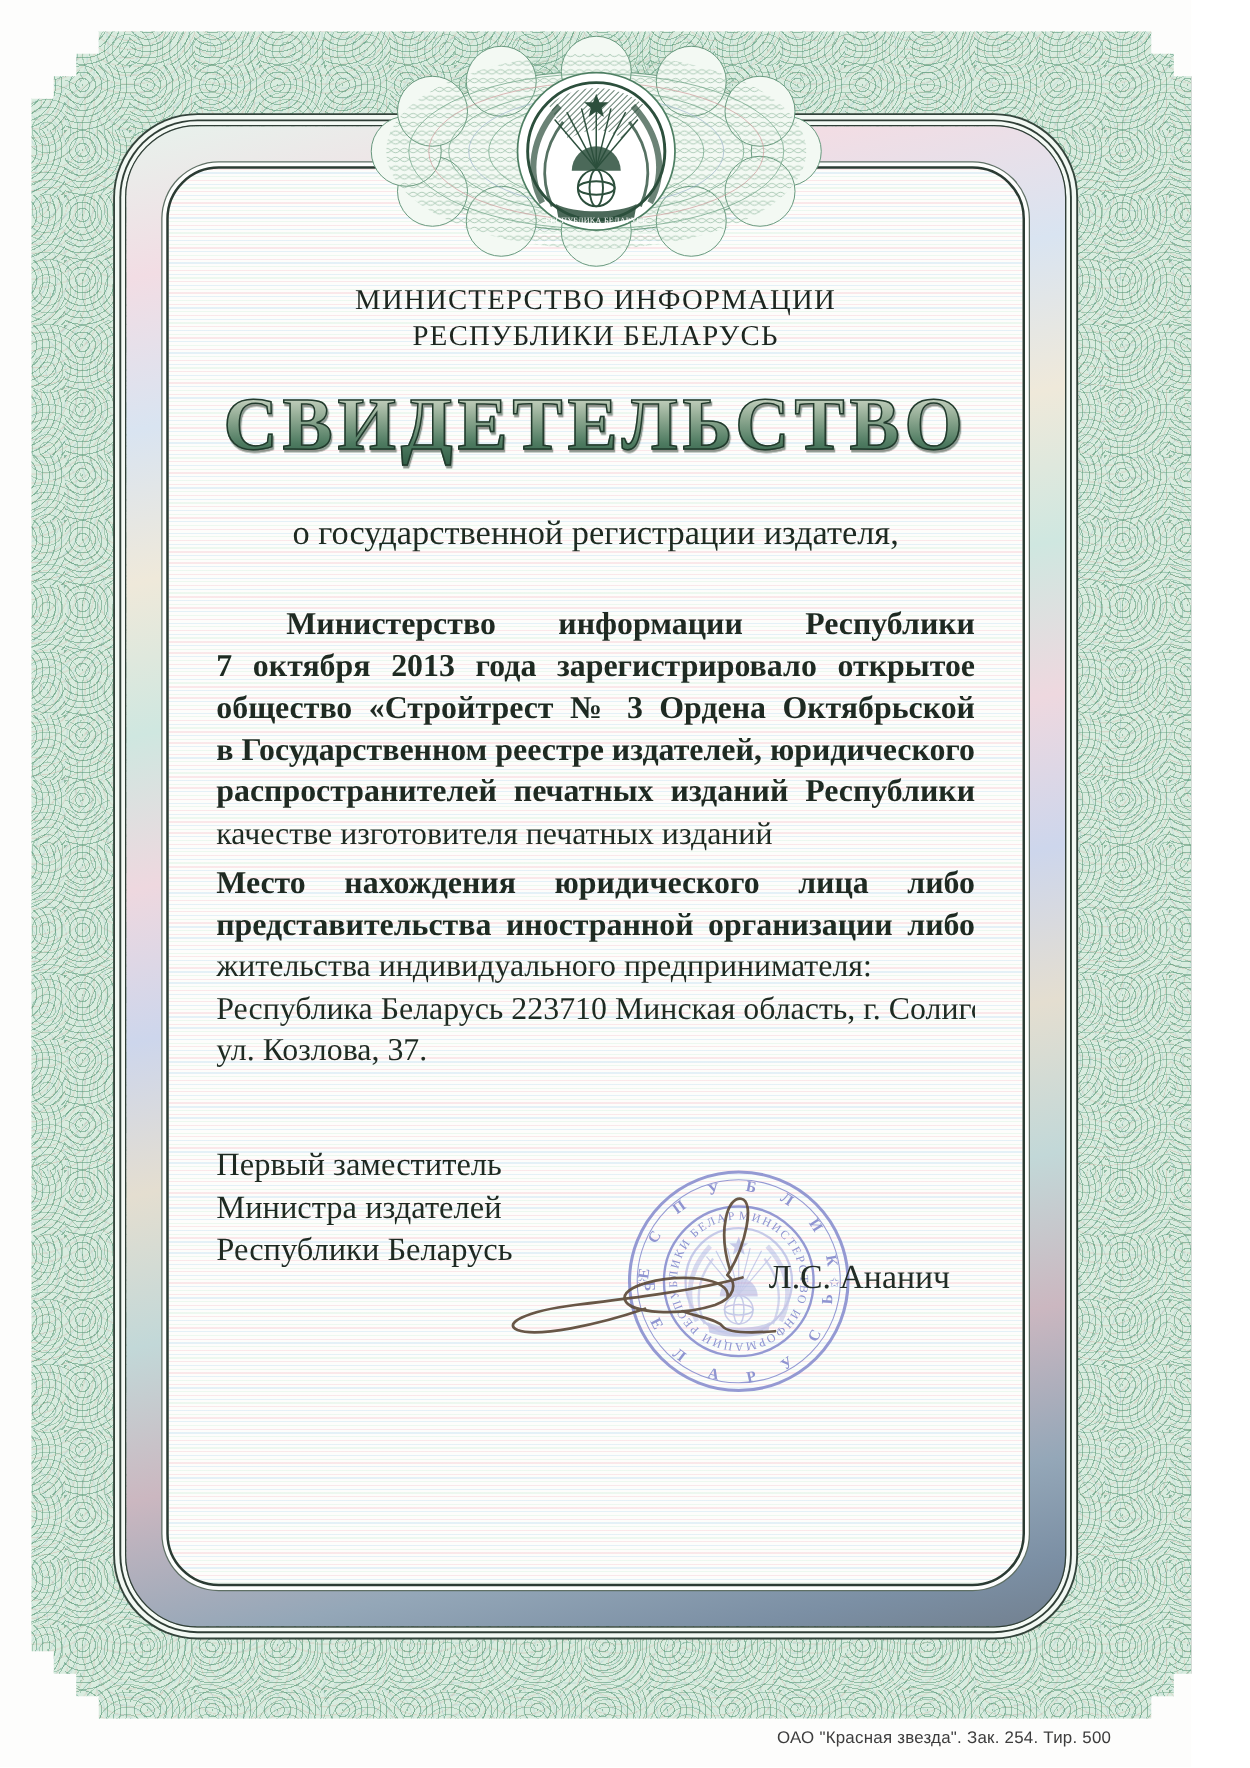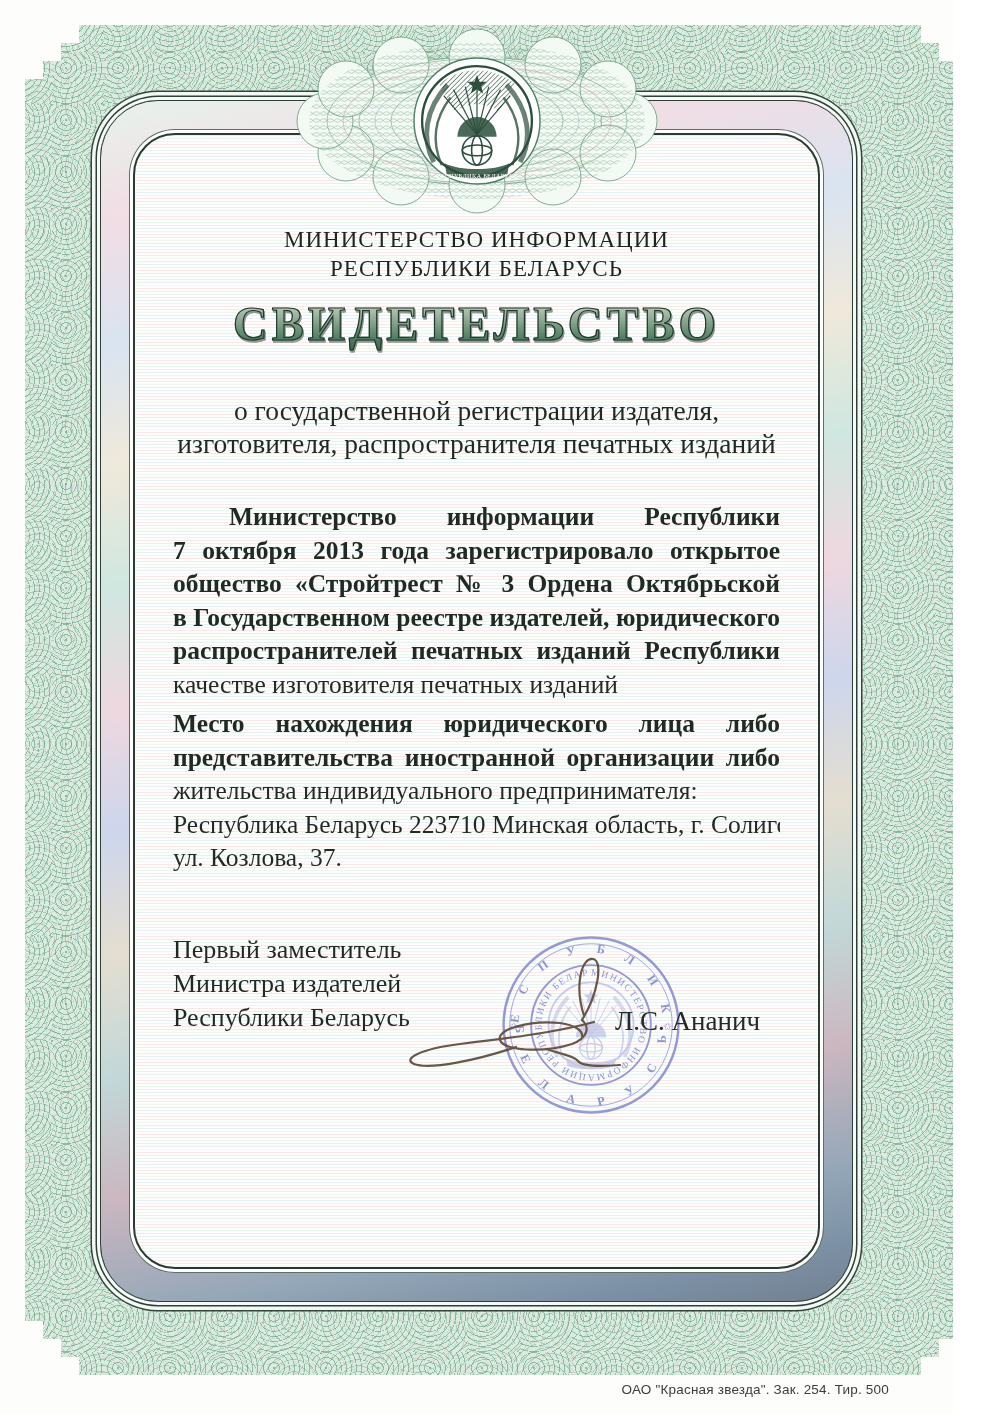--- a/index.html
+++ b/index.html
@@ -37,21 +37,21 @@
     border:2px solid #2b3b33;
     box-shadow:0 0 0 3px #fdfefd, 0 0 0 4px #5e6f64;
     background-color:#fdfdfb;
     background-image:repeating-linear-gradient(180deg,
       rgba(246,196,205,.38) 0 1px, rgba(255,255,255,0) 1px 3px,
       rgba(176,214,238,.32) 3px 4px, rgba(255,255,255,0) 4px 6px,
       rgba(198,236,212,.30) 6px 7px, rgba(255,255,255,0) 7px 9px);
     padding:90px 38px 0 38px;box-sizing:border-box;text-align:center;}
 
   .hdr{font-size:23px;line-height:29px;letter-spacing:1px;font-weight:400;color:#1c251f;}
-  .title{margin-top:5px;font-size:48px;line-height:72px;font-weight:bold;letter-spacing:4px;
+  .title{margin-top:20px;font-size:60px;line-height:72px;font-weight:bold;letter-spacing:4px;
     background:linear-gradient(180deg,#eef1ea 0%,#c2cfbd 22%,#93ac95 42%,#4d7a60 72%,#2d5942 100%);
     -webkit-background-clip:text;background-clip:text;color:transparent;
     -webkit-text-stroke:1.2px #223a2d;
     filter:drop-shadow(1.5px 2px 0 rgba(38,58,44,.5));}
   .subtitle{margin-top:34px;font-size:27.5px;line-height:33px;font-weight:normal;color:#1d2a21;}
 
   .para{margin-top:40px;font-size:25.5px;text-align:left;}
   .para2{margin-top:6px;}
   .tline{height:33.5px;line-height:33.5px;overflow:hidden;white-space:nowrap;}
   .tline.just{text-align:justify;white-space:normal;font-weight:bold;}
@@ -81,21 +81,20 @@
   <div class="mid"></div>
 
   <div class="content">
     <div class="hdr">МИНИСТЕРСТВО ИНФОРМАЦИИ</div>
     <div class="hdr">РЕСПУБЛИКИ БЕЛАРУСЬ</div>
 
     <div class="title">СВИДЕТЕЛЬСТВО</div>
 
     <div class="subtitle">
       <div>о государственной регистрации издателя,</div>
-      <div>изготовителя, распространителя печатных изданий</div>
     </div>
 
     <div class="para">
         <div class="tline just ind">Министерство информации Республики Беларусь</div>
         <div class="tline just">7 октября 2013 года зарегистрировало открытое акционерное</div>
         <div class="tline just">общество «Стройтрест № 3 Ордена Октябрьской революции»</div>
         <div class="tline just">в Государственном реестре издателей, юридического и</div>
         <div class="tline just">распространителей печатных изданий Республики Беларусь в</div>
         <div class="tline">качестве изготовителя печатных изданий</div>
       </div>

